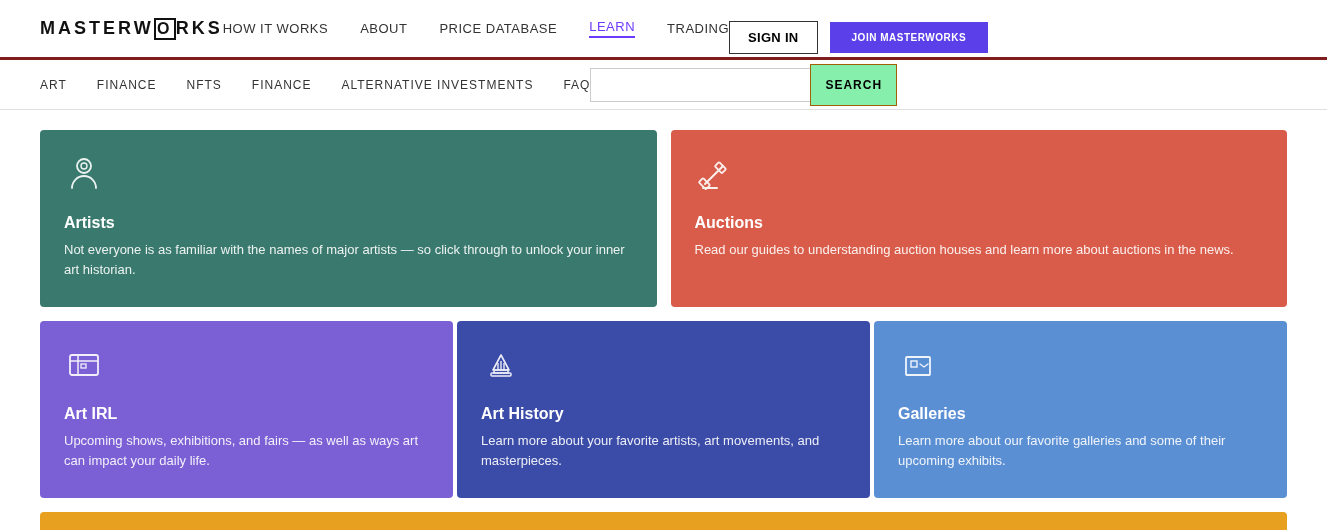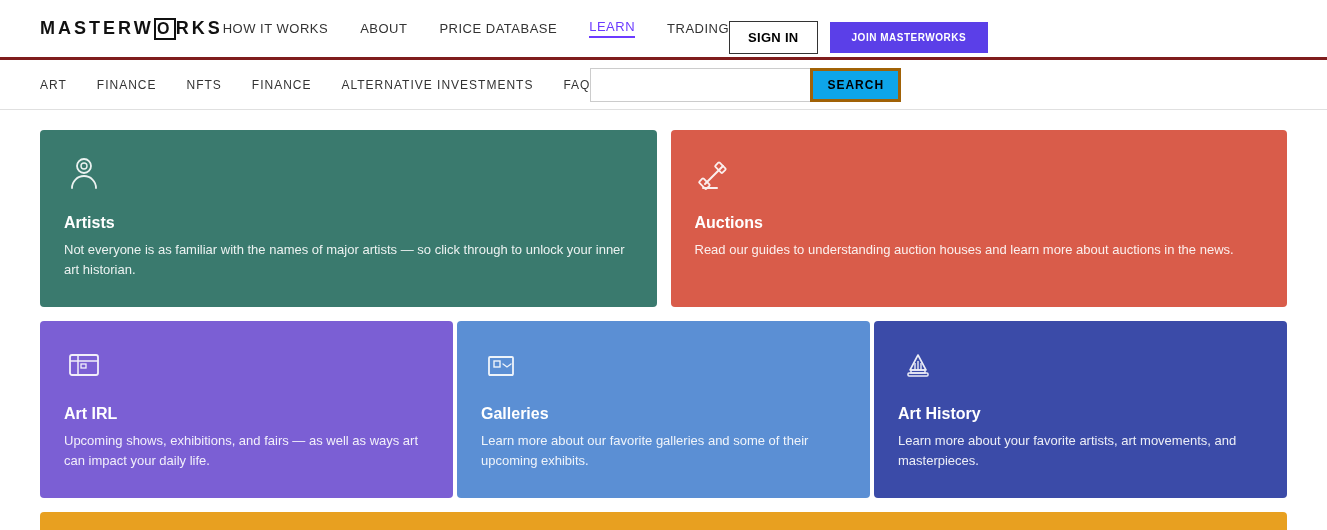--- a/index.html
+++ b/index.html
@@ -101,28 +101,28 @@
     .search-input {
       border: 1px solid #ccc;
       border-right: none;
       padding: 7px 12px;
       font-size: 13px;
       width: 220px;
       height: 34px;
       outline: none;
     }
     .search-btn {
-      border: 3px solid #a16207;
-      background: #0ea5e9;
+      border: 1px solid #a16207;
+      background: #86efac;
       padding: 7px 14px;
       font-size: 12px;
       font-weight: 700;
       letter-spacing: 1px;
       cursor: pointer;
-      height: 34px;
+      height: 42px;
     }
 
     
     .content {
       padding: 20px 40px;
     }
     .cards-grid-top {
       display: flex;
       gap: 14px;
       margin-bottom: 14px;
@@ -238,46 +238,46 @@
         <svg width="40" height="40" viewBox="0 0 40 40" fill="none" xmlns="http://www.w3.org/2000/svg">
           <rect x="6" y="10" width="28" height="20" rx="2" stroke="white" stroke-width="1.8" fill="none"></rect>
           <line x1="6" y1="16" x2="34" y2="16" stroke="white" stroke-width="1.5"></line>
           <line x1="14" y1="10" x2="14" y2="30" stroke="white" stroke-width="1.5"></line>
           <rect x="17" y="19" width="5" height="4" stroke="white" stroke-width="1.3" fill="none"></rect>
         </svg>
       </div>
       <div class="card-title">Art IRL</div>
       <div class="card-desc">Upcoming shows, exhibitions, and fairs — as well as ways art can impact your daily life.</div>
     </div>
-    <div class="card card-galleries">
-      <div class="card-icon">
-        <svg width="40" height="40" viewBox="0 0 40 40" fill="none" xmlns="http://www.w3.org/2000/svg">
-          <rect x="8" y="12" width="24" height="18" rx="1" stroke="white" stroke-width="1.8" fill="none"></rect>
-          <rect x="13" y="16" width="6" height="6" stroke="white" stroke-width="1.4" fill="none"></rect>
-          <line x1="8" y1="30" x2="32" y2="30" stroke="white" stroke-width="1.5"></line>
-          <path d="M22 19 l4 3 l4 -3" stroke="white" stroke-width="1.3" fill="none" stroke-linecap="round"></path>
-        </svg>
-      </div>
-      <div class="card-title">Galleries</div>
-      <div class="card-desc">Learn more about our favorite galleries and some of their upcoming exhibits.</div>
-    </div>
     <div class="card card-arthistory">
       <div class="card-icon">
         <svg width="40" height="40" viewBox="0 0 40 40" fill="none" xmlns="http://www.w3.org/2000/svg">
           <rect x="10" y="28" width="20" height="3" rx="1" stroke="white" stroke-width="1.5" fill="none"></rect>
           <rect x="13" y="25" width="14" height="3" rx="0" stroke="white" stroke-width="1.5" fill="none"></rect>
           <path d="M20 10 L28 25 H12 Z" stroke="white" stroke-width="1.6" fill="none" stroke-linejoin="round"></path>
           <line x1="17" y1="25" x2="17" y2="18" stroke="white" stroke-width="1.4"></line>
           <line x1="20" y1="25" x2="20" y2="16" stroke="white" stroke-width="1.4"></line>
           <line x1="23" y1="25" x2="23" y2="18" stroke="white" stroke-width="1.4"></line>
         </svg>
       </div>
       <div class="card-title">Art History</div>
       <div class="card-desc">Learn more about your favorite artists, art movements, and masterpieces.</div>
     </div>
+    <div class="card card-galleries">
+      <div class="card-icon">
+        <svg width="40" height="40" viewBox="0 0 40 40" fill="none" xmlns="http://www.w3.org/2000/svg">
+          <rect x="8" y="12" width="24" height="18" rx="1" stroke="white" stroke-width="1.8" fill="none"></rect>
+          <rect x="13" y="16" width="6" height="6" stroke="white" stroke-width="1.4" fill="none"></rect>
+          <line x1="8" y1="30" x2="32" y2="30" stroke="white" stroke-width="1.5"></line>
+          <path d="M22 19 l4 3 l4 -3" stroke="white" stroke-width="1.3" fill="none" stroke-linecap="round"></path>
+        </svg>
+      </div>
+      <div class="card-title">Galleries</div>
+      <div class="card-desc">Learn more about our favorite galleries and some of their upcoming exhibits.</div>
+    </div>
   </div>
 
   <div class="cards-grid-bottom">
     <div class="card card-museums" style="min-height: 80px;">
       
       
     </div>
   </div>
 
 </main>

